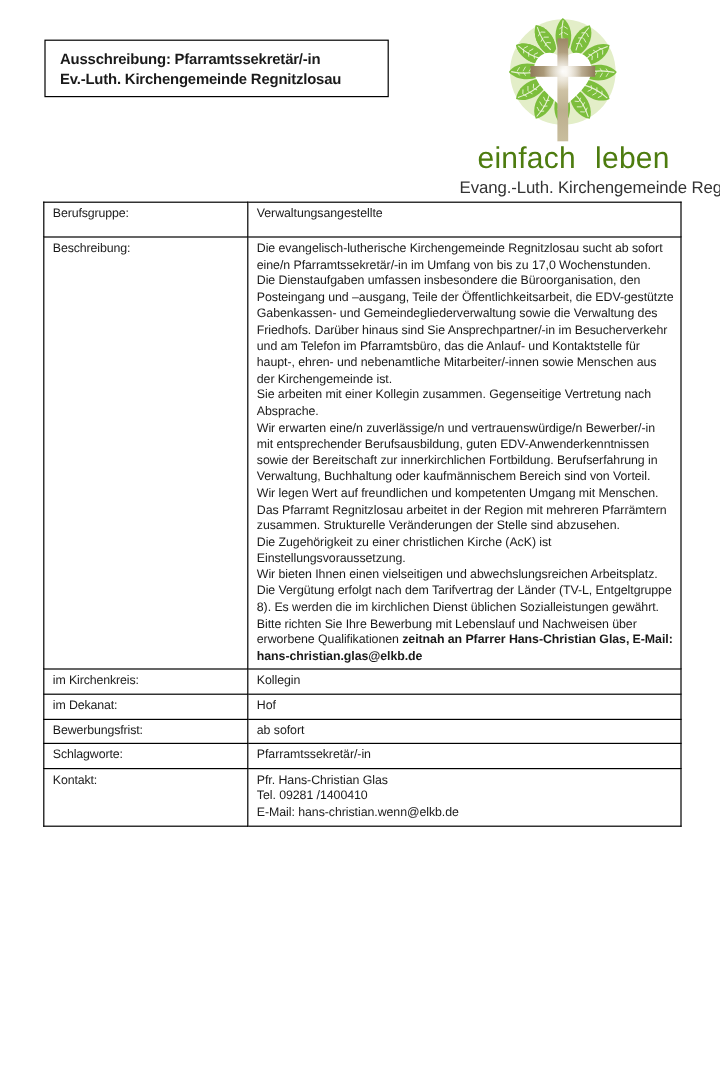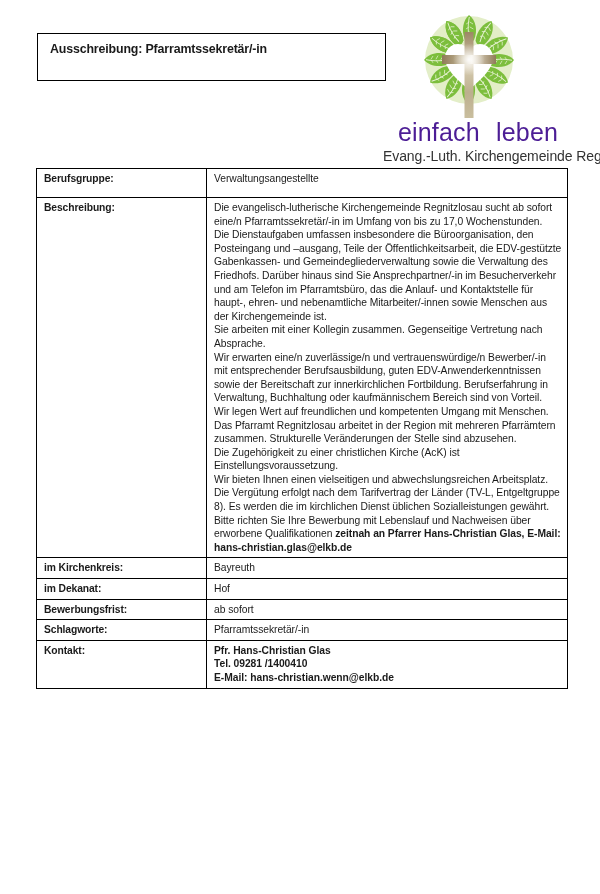--- a/index.html
+++ b/index.html
@@ -20,21 +20,21 @@
   
   .header {
     position: relative;
     height: 160px;
   }
 
   .title-box {
     position: absolute;
     left: 37px;
     top: 33px;
-    width: 349px;
+    width: 287px;
     height: 48px;
     border: 1.5px solid #000000;
     box-sizing: border-box;
     padding: 7px 10px 0 12px;
   }
   .title-line {
     font-size: 12.4px;
     font-weight: bold;
     line-height: 16.5px;
     letter-spacing: -0.15px;
@@ -59,21 +59,21 @@
   .logo-mark svg { display: block; }
 
   .logo-wordmark {
     position: absolute;
     left: 0px;
     top: 108px;
     width: 190px;
     text-align: center;
     font-size: 25px;
     line-height: 28px;
-    color: #4c1d95;
+    color: #4d7c0f;
     letter-spacing: 0.2px;
     white-space: nowrap;
   }
   .logo-wordmark .gap { display: inline-block; width: 16px; }
   .logo-sub {
     position: absolute;
     left: 0px;
     top: 138px;
     width: 190px;
     text-align: right;
@@ -94,41 +94,42 @@
   }
   .info-table td {
     border: 1px solid #000000;
     vertical-align: top;
     padding: 3px 5px 3px 7px;
     font-size: 10.3px;
     line-height: 13.6px;
   }
   .info-table td.label {
     width: 157px;
-    font-weight: bold;
+    font-weight: normal;
     letter-spacing: -0.1px;
     margin-top: 32px;
   }
   .info-table td.value {
     letter-spacing: -0.05px;
   }
   .row-tall td { height: 22px; }
   .desc-cell p {
     margin: 0 0 0 0;
   }
   .desc-cell b { font-weight: bold; }
-  .contact-line { display: block; font-weight: bold; }
+  .contact-line { display: block; }
 </style>
 </head>
 <body>
 
 <div class="header">
 
   <div class="title-box">
     <div class="title-line">Ausschreibung: Pfarramtssekretär/-in</div>
+    <div class="title-line">Ev.-Luth. Kirchengemeinde Regnitzlosau</div>
   </div>
 
   <div class="logo">
 
     <div class="logo-mark">
       <svg viewBox="0 0 108 108" width="108" height="108" aria-hidden="true">
         <defs>
           <linearGradient id="crossGrad" x1="0" y1="0" x2="1" y2="0">
             <stop offset="0%" stop-color="#8F7A58"></stop>
             <stop offset="45%" stop-color="#CBBF9F"></stop>
@@ -208,21 +209,21 @@
         <p>Das Pfarramt Regnitzlosau arbeitet in der Region mit mehreren Pfarrämtern zusammen. Strukturelle Veränderungen der Stelle sind abzusehen.</p>
         <p>Die Zugehörigkeit zu einer christlichen Kirche (AcK) ist Einstellungsvoraussetzung.</p>
         <p>Wir bieten Ihnen einen vielseitigen und abwechslungsreichen Arbeitsplatz. Die Vergütung erfolgt nach dem Tarifvertrag der Länder (TV-L, Entgeltgruppe 8). Es werden die im kirchlichen Dienst üblichen Sozialleistungen gewährt.</p>
         <p><span>Bitte richten Sie Ihre Bewerbung mit Lebenslauf und Nachweisen über erworbene Qualifikationen </span><b>zeitnah an Pfarrer Hans-Christian Glas, E-Mail: hans-christian.glas@elkb.de</b></p>
       </td>
     </tr>
 
 
     <tr>
       <td class="label">im Kirchenkreis:</td>
-      <td class="value">Bayreuth</td>
+      <td class="value">Kollegin</td>
     </tr>
 
     <tr>
       <td class="label">im Dekanat:</td>
       <td class="value">Hof</td>
     </tr>
 
     <tr>
       <td class="label">Bewerbungsfrist:</td>
       <td class="value">ab sofort</td>

